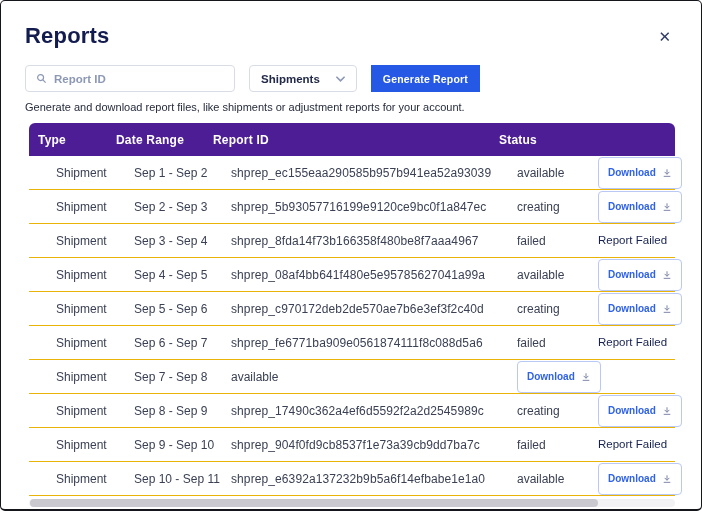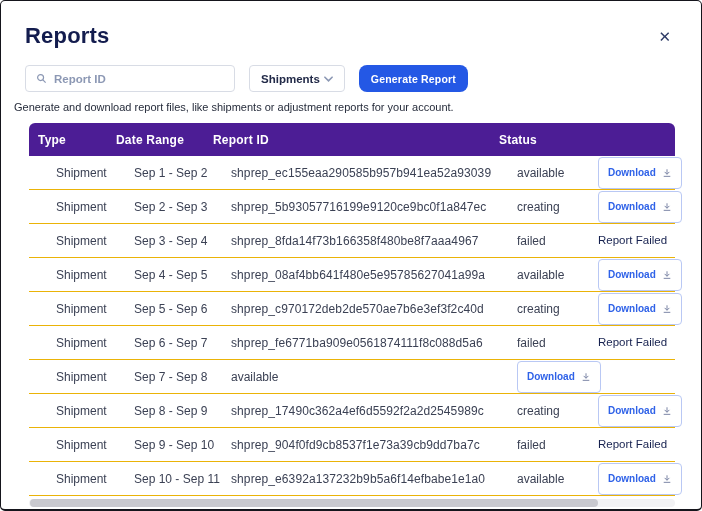--- a/index.html
+++ b/index.html
@@ -43,37 +43,37 @@
   }
   .search-box .mag { flex: 0 0 auto; display: inline-flex; }
   .search-box input {
     border: none; outline: none; width: 100%;
     font-family: "Liberation Sans", sans-serif;
     font-size: 11.5px; font-weight: 600; color: #31395a;
     background: transparent;
   }
   .search-box input::placeholder { color: #8c98b4; opacity: 1; }
   .select-box {
-    display: flex; align-items: center; gap: 4px;
+    display: flex; align-items: center; gap: 16px;
     height: 27px; padding: 0 11px;
     border: 1px solid #d8dce5; border-radius: 4px;
     background: #fff; cursor: pointer;
   }
   .select-box .sel-label { font-size: 11.5px; font-weight: 600; color: #222a48; }
   .chev { display: inline-flex; }
   .generate-btn {
     height: 27px; padding: 0 12px;
     background: #2458e5; color: #fff;
-    border: none; border-radius: 8px;
+    border: none; border-radius: 0;
     font-family: "Liberation Sans", sans-serif;
     font-size: 10.5px; font-weight: 700; letter-spacing: .2px;
     cursor: pointer;
   }
   .description {
-    padding: 9px 24px 0 13px;
+    padding: 9px 24px 0 24px;
     font-size: 11px; font-weight: 500; color: #262c3b;
   }
   
   .table-wrap {
     margin: 10px 28px 0 28px;
     width: 646px;
     border-radius: 6px;
   }
   .t-header {
     display: grid;

